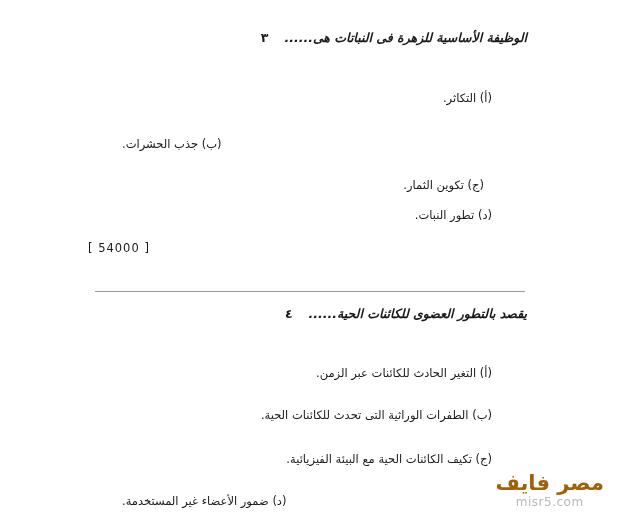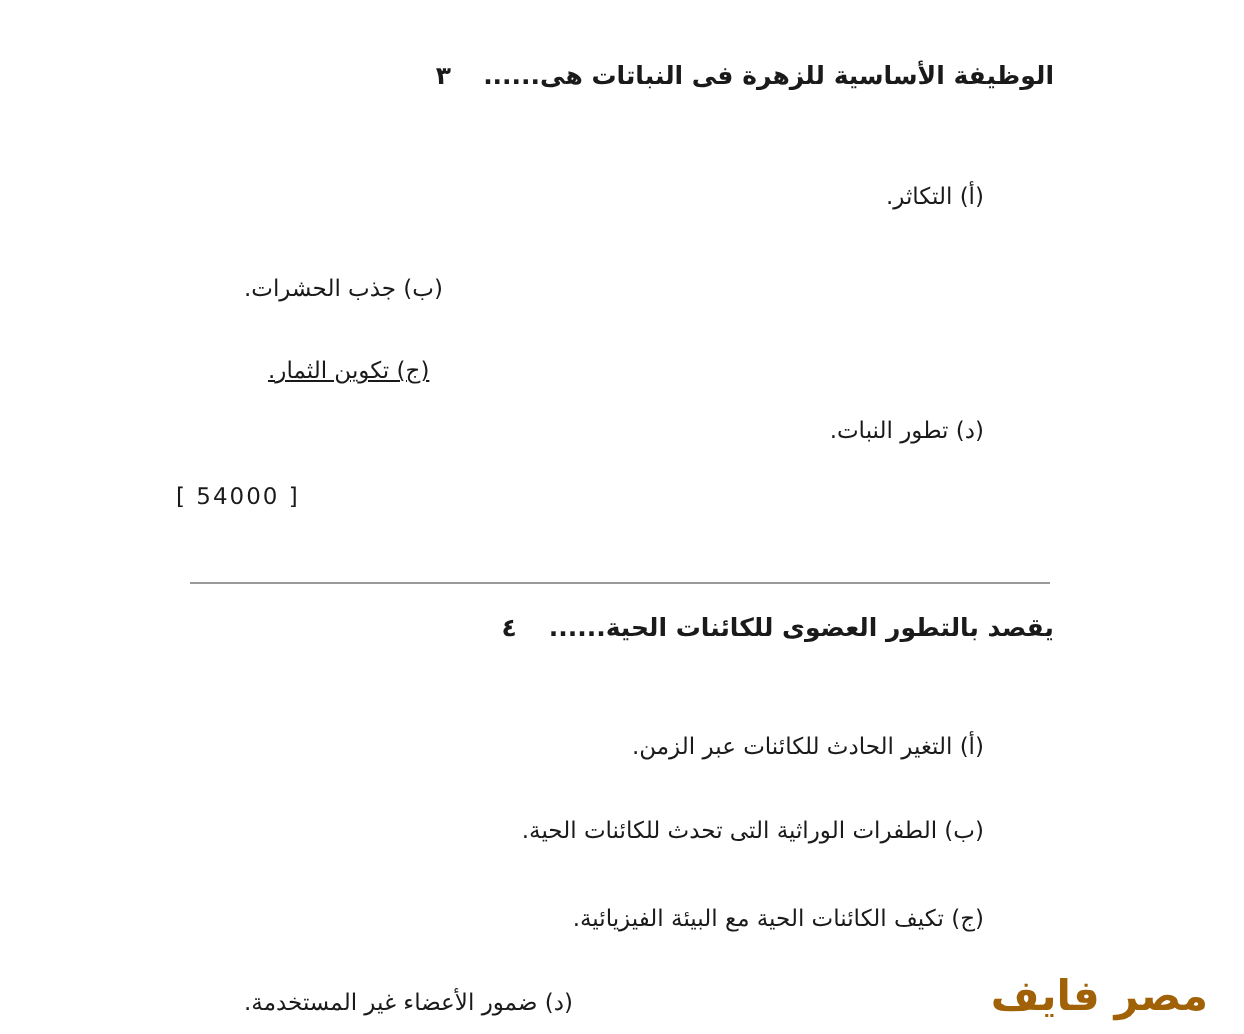--- a/index.html
+++ b/index.html
@@ -44,20 +44,21 @@
     min-width: 34px;
     text-align: right;
     order: 2;
   }
   .q-text {
     order: 1;
     font-weight: bold;
     font-size: 12.5px;
     margin-left: 16px;
     white-space: nowrap;
+    font-style: italic;
   }
   .choice {
     direction: rtl;
     text-align: right;
     font-size: 11.5px;
     padding-right: 0;
     white-space: nowrap;
   }
   .choices {
     direction: rtl;
@@ -116,21 +117,21 @@
   <div class="question-block">
 
     <div class="q-head abs" style="top:30px; right:0; left:0;">
       <span class="q-text">الوظيفة الأساسية للزهرة فى النباتات هى......</span>
       <span class="q-num">٣</span>
     </div>
 
     <div class="choices">
       <div class="choice abs" style="top: 91px; right: 130px; width: 370px; text-align: right;">(أ) التكاثر.</div>
       <div class="choice abs" style="top: 137px; right: 130px; width: 370px; text-align: left;">(ب) جذب الحشرات.</div>
-      <div class="choice abs" style="top: 178px; right: 118px; width: 370px; text-align: left; text-decoration: underline;">(ج) تكوين الثمار.</div>
+      <div class="choice abs" style="top: 178px; right: 138px; width: 370px; text-align: right;">(ج) تكوين الثمار.</div>
       <div class="choice abs" style="top: 208px; right: 130px; width: 370px; text-align: right;">(د) تطور النبات.</div>
     </div>
 
     <div class="marks" style="top:241px; left:88px;">[ 54000 ]</div>
   </div>
 
   <hr class="hr-sep" style="top:283px; left:95px; width:430px;">
 
   <div class="question-block">
 
@@ -142,15 +143,16 @@
     <div class="choices">
       <div class="choice abs" style="top: 366px; right: 130px; width: 370px; text-align: right;">(أ) التغير الحادث للكائنات عبر الزمن.</div>
       <div class="choice abs" style="top: 408px; right: 130px; width: 370px; text-align: right;">(ب) الطفرات الوراثية التى تحدث للكائنات الحية.</div>
       <div class="choice abs" style="top: 452px; right: 130px; width: 370px; text-align: right;">(ج) تكيف الكائنات الحية مع البيئة الفيزيائية.</div>
       <div class="choice abs" style="top: 494px; right: 130px; width: 370px; text-align: left;">(د) ضمور الأعضاء غير المستخدمة.</div>
     </div>
   </div>
 
   <div class="watermark">
     <div class="wm-ar">مصر فايف</div>
+    <div class="wm-en">misr5.com</div>
   </div>
 
 </div>
 
 </body></html>

